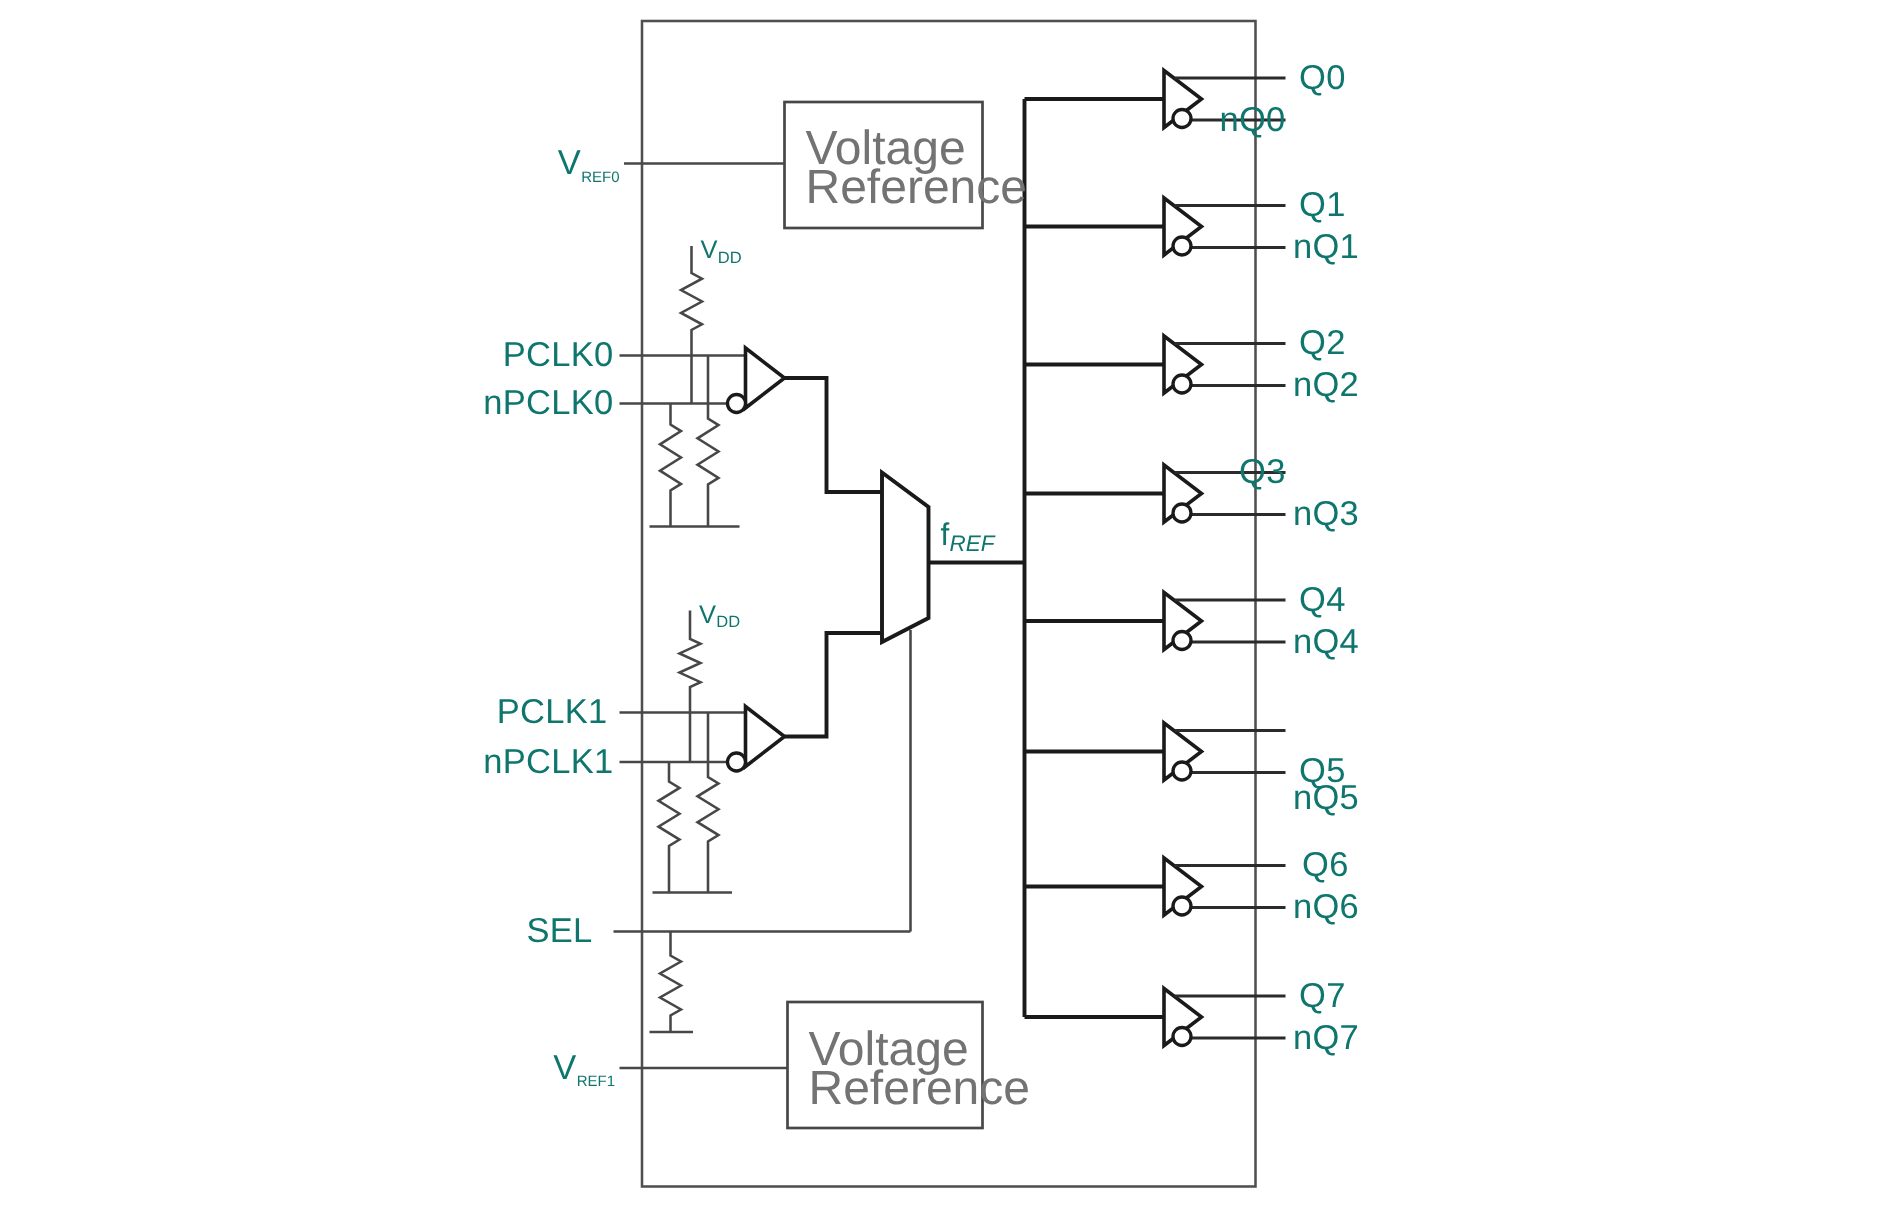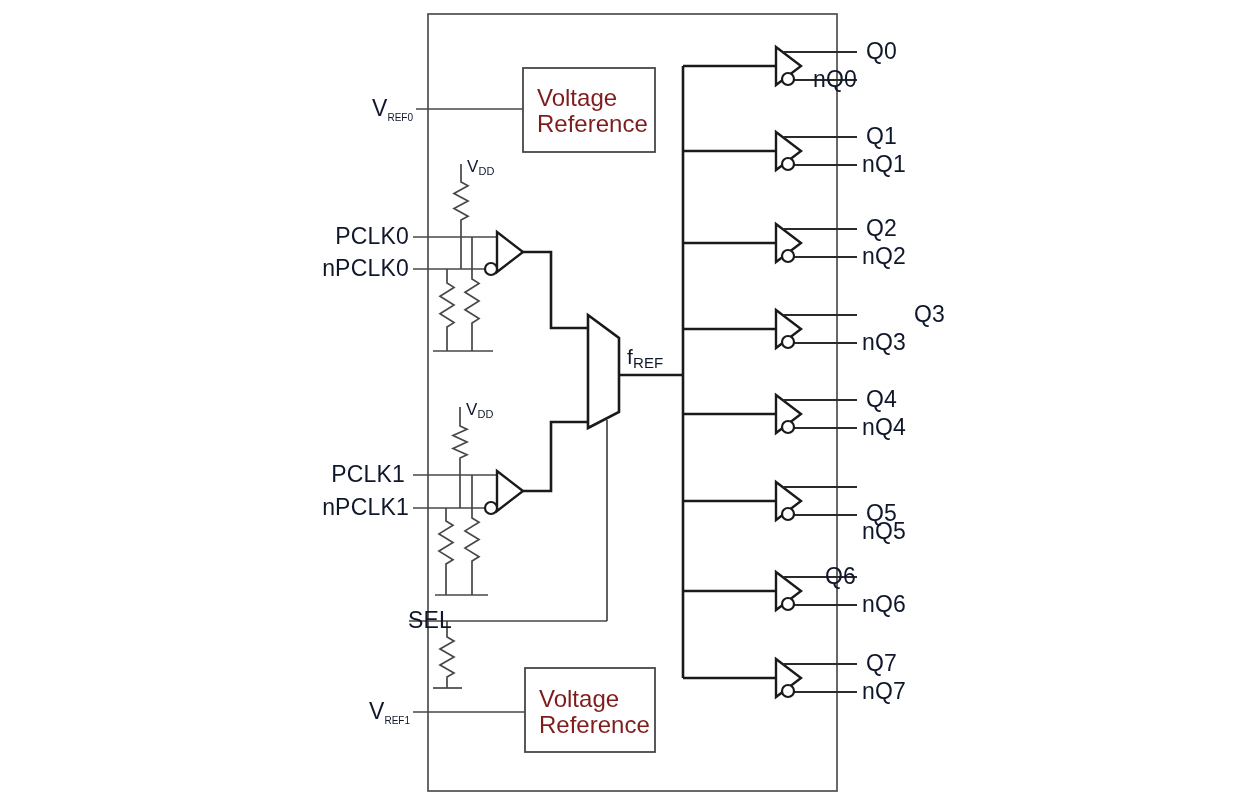--- a/index.html
+++ b/index.html
@@ -11,38 +11,38 @@
     font-family:"Liberation Sans", sans-serif;
     color:#15151d;
   }
   #draw{position:absolute;left:0;top:0;}
   .lbl{
     position:absolute;
     white-space:nowrap;
     transform:translateY(-52%);
     font-size:23px;
     letter-spacing:0.2px;
-    color:#0f172a;
+    color:#0f766e;
     line-height:1;
   }
   .lbl sub{
     font-size:10px;
     line-height:0;
     vertical-align:-5px;
     letter-spacing:0;
   }
   .sm{font-size:17px;}
   .sm sub{font-size:11px;vertical-align:-3px;}
   .fr{font-size:21px;}
-  .fr sub{font-size:15px;vertical-align:-4px;}
+  .fr sub{font-size:15px;vertical-align:-4px;font-style:italic;}
   .vrtext{
     position:absolute;
-    font-size:24px;
+    font-size:32px;
     line-height:26px;
-    color:#7f1d1d;
+    color:#737373;
   }
 </style>
 </head>
 <body>
 
 <div id="stage">
 
   <svg id="draw" width="1256" height="807" viewBox="0 0 1256 807">
 
     <rect x="428" y="14" width="409" height="777" fill="none" stroke="#4f4f4f" stroke-width="1.7"></rect>
@@ -148,21 +148,21 @@
           <circle cx="788" cy="691" r="6" fill="#fff" stroke="#1a1a1a" stroke-width="2.2"></circle>
         </g>
       </g>
   </svg>
 
   <div class="lbl" style="right:843px;top:109px"><span>V</span><sub>REF0</sub></div>
   <div class="lbl" style="right:847px;top:237px">PCLK0</div>
   <div class="lbl" style="right:847px;top:269px">nPCLK0</div>
   <div class="lbl" style="right:851px;top:475px">PCLK1</div>
   <div class="lbl" style="right:847px;top:508px">nPCLK1</div>
-  <div class="lbl" style="right:804px;top:621px">SEL</div>
+  <div class="lbl" style="right:861px;top:621px">SEL</div>
   <div class="lbl" style="right:846px;top:712px"><span>V</span><sub>REF1</sub></div>
 
   <div class="lbl sm" style="left:467px;top:167px"><span>V</span><sub>DD</sub></div>
   <div class="lbl sm" style="left:466px;top:410px"><span>V</span><sub>DD</sub></div>
 
   <div class="lbl fr" style="left:627px;top:357px"><span>f</span><sub>REF</sub></div>
 
   <div class="vrtext" style="left:537px;top:85px">
     <div>Voltage</div>
     <div>Reference</div>
@@ -171,24 +171,24 @@
     <div>Voltage</div>
     <div>Reference</div>
   </div>
 
   <div class="lbl" style="left:866px;top:52px">Q0</div>
   <div class="lbl" style="left:813px;top:80px">nQ0</div>
   <div class="lbl" style="left:866px;top:137px">Q1</div>
   <div class="lbl" style="left:862px;top:165px">nQ1</div>
   <div class="lbl" style="left:866px;top:229px">Q2</div>
   <div class="lbl" style="left:862px;top:257px">nQ2</div>
-  <div class="lbl" style="left:914px;top:315px">Q3</div>
+  <div class="lbl" style="left:826px;top:315px">Q3</div>
   <div class="lbl" style="left:862px;top:343px">nQ3</div>
   <div class="lbl" style="left:866px;top:400px">Q4</div>
   <div class="lbl" style="left:862px;top:428px">nQ4</div>
   <div class="lbl" style="left:866px;top:514px">Q5</div>
   <div class="lbl" style="left:862px;top:532px">nQ5</div>
-  <div class="lbl" style="left:825px;top:577px">Q6</div>
+  <div class="lbl" style="left:868px;top:577px">Q6</div>
   <div class="lbl" style="left:862px;top:605px">nQ6</div>
   <div class="lbl" style="left:866px;top:664px">Q7</div>
   <div class="lbl" style="left:862px;top:692px">nQ7</div>
 
 </div>
 
 </body></html>

